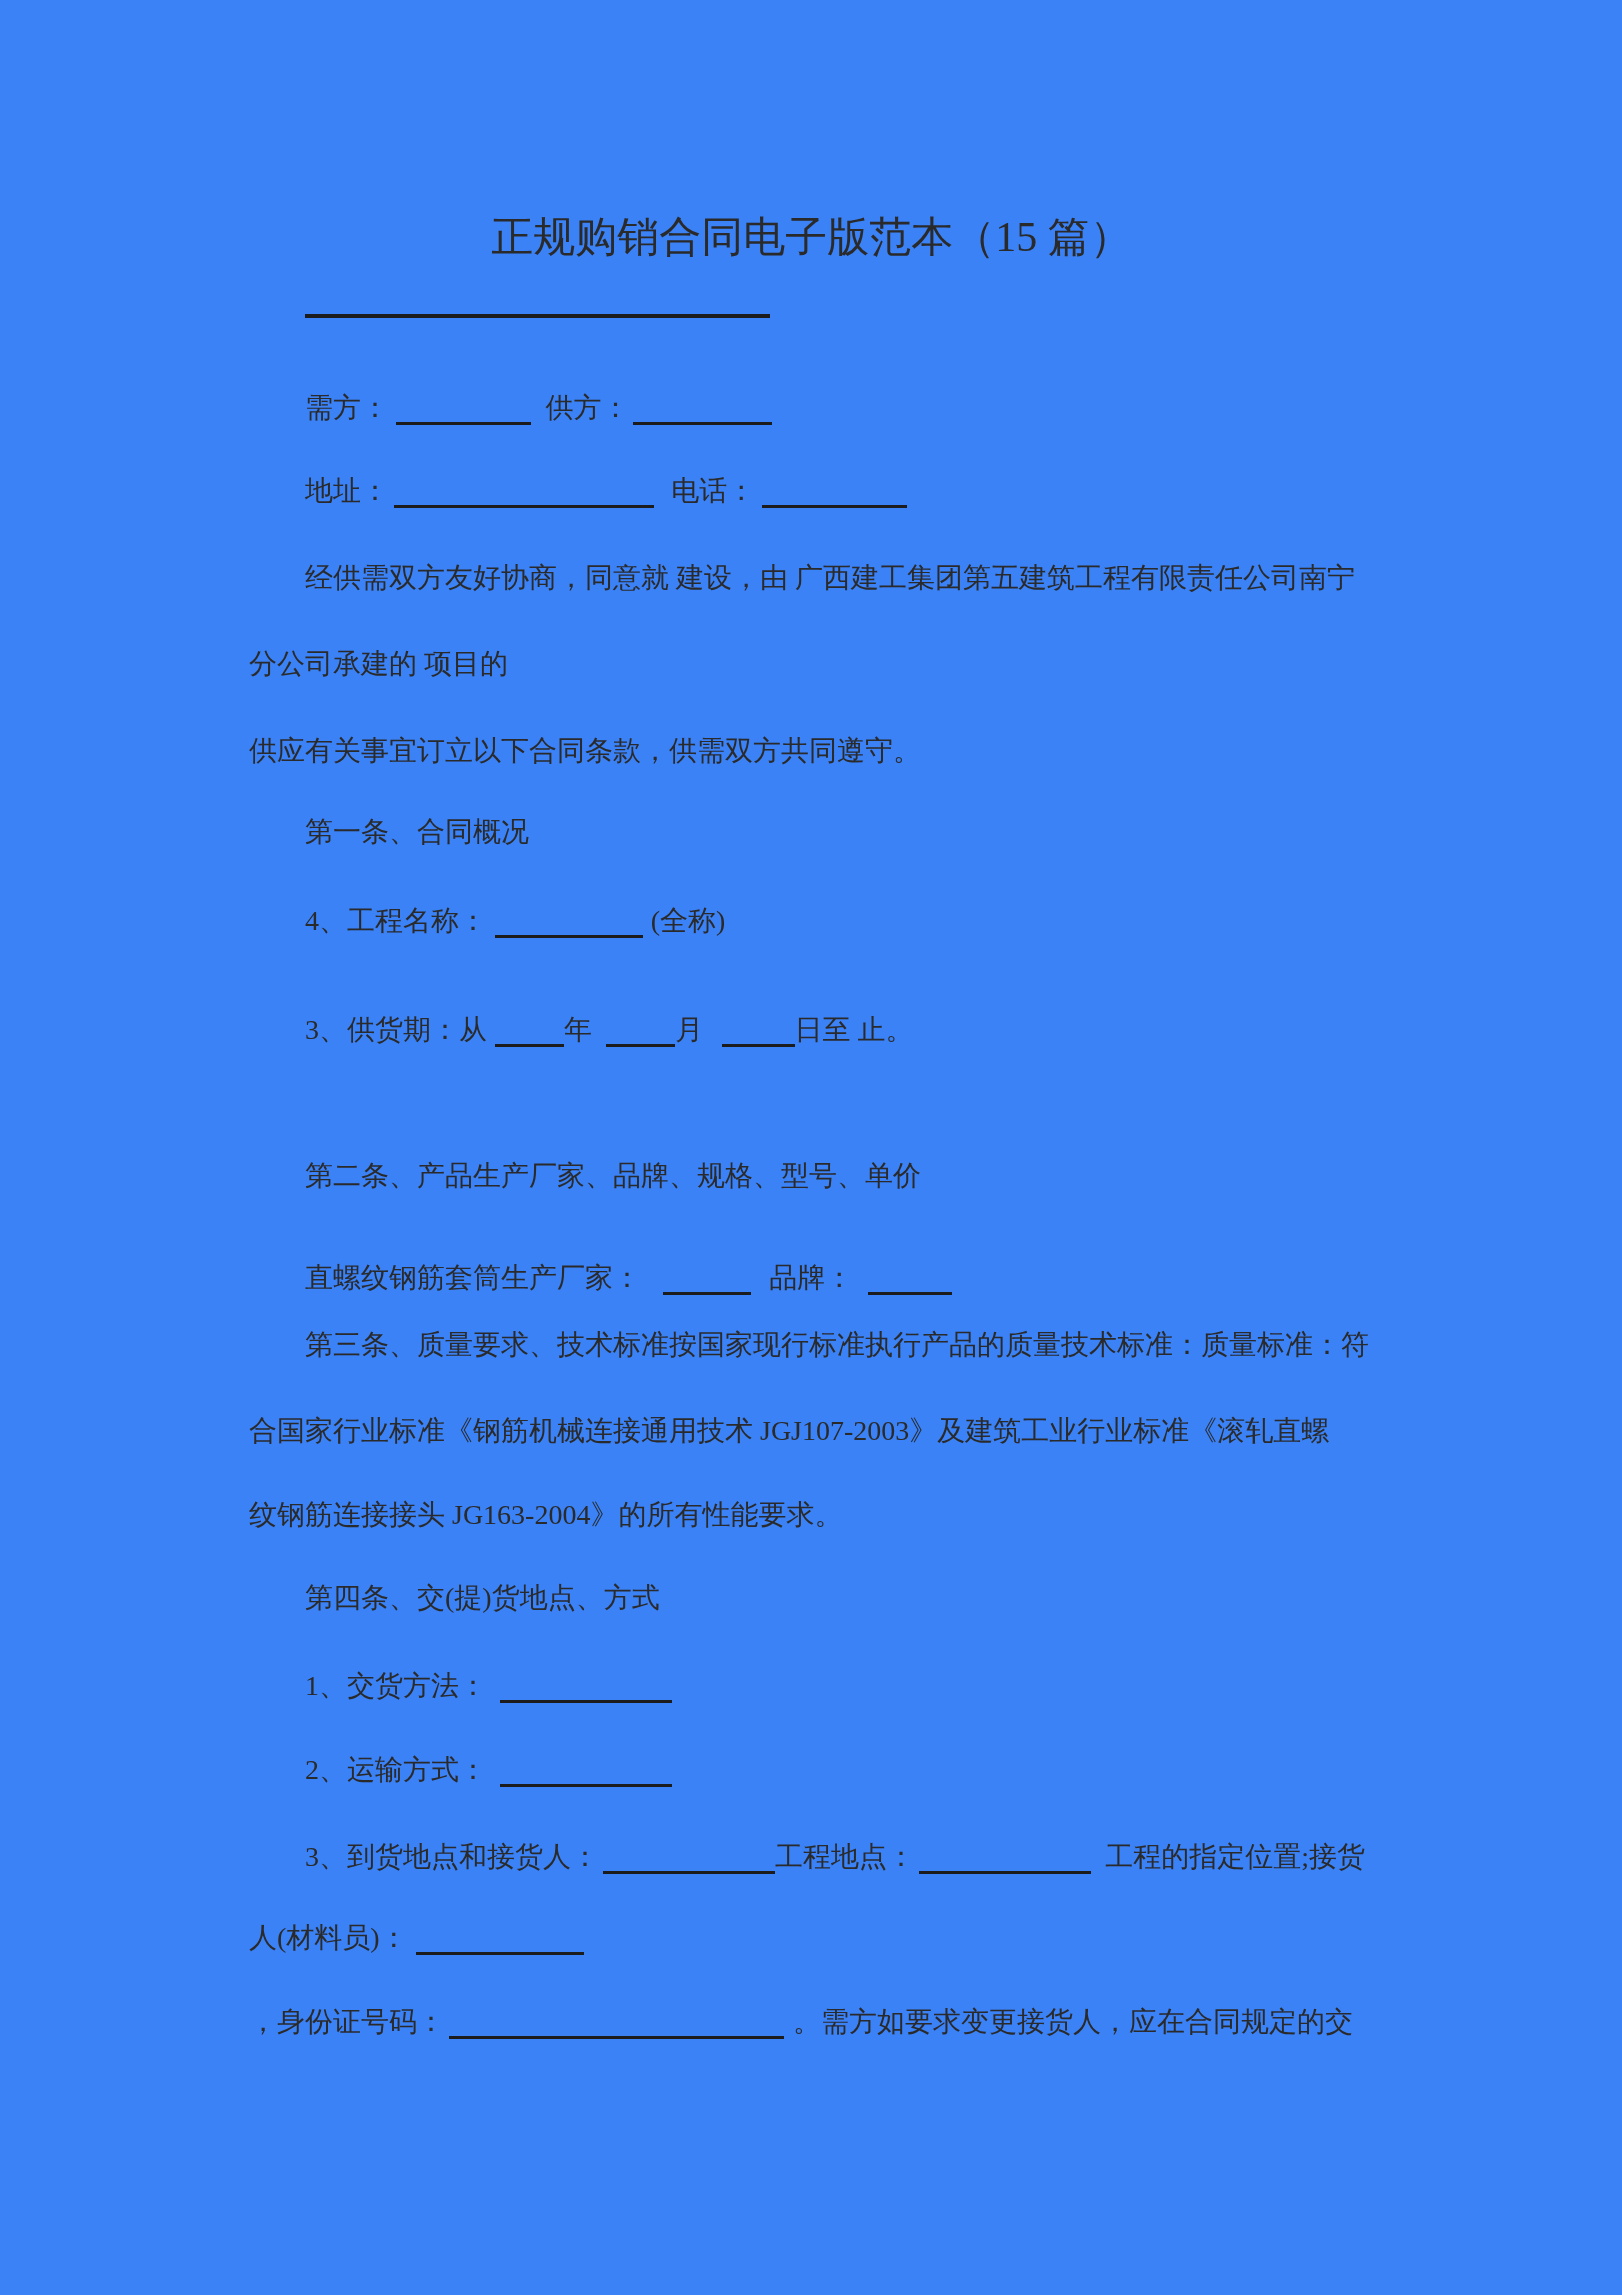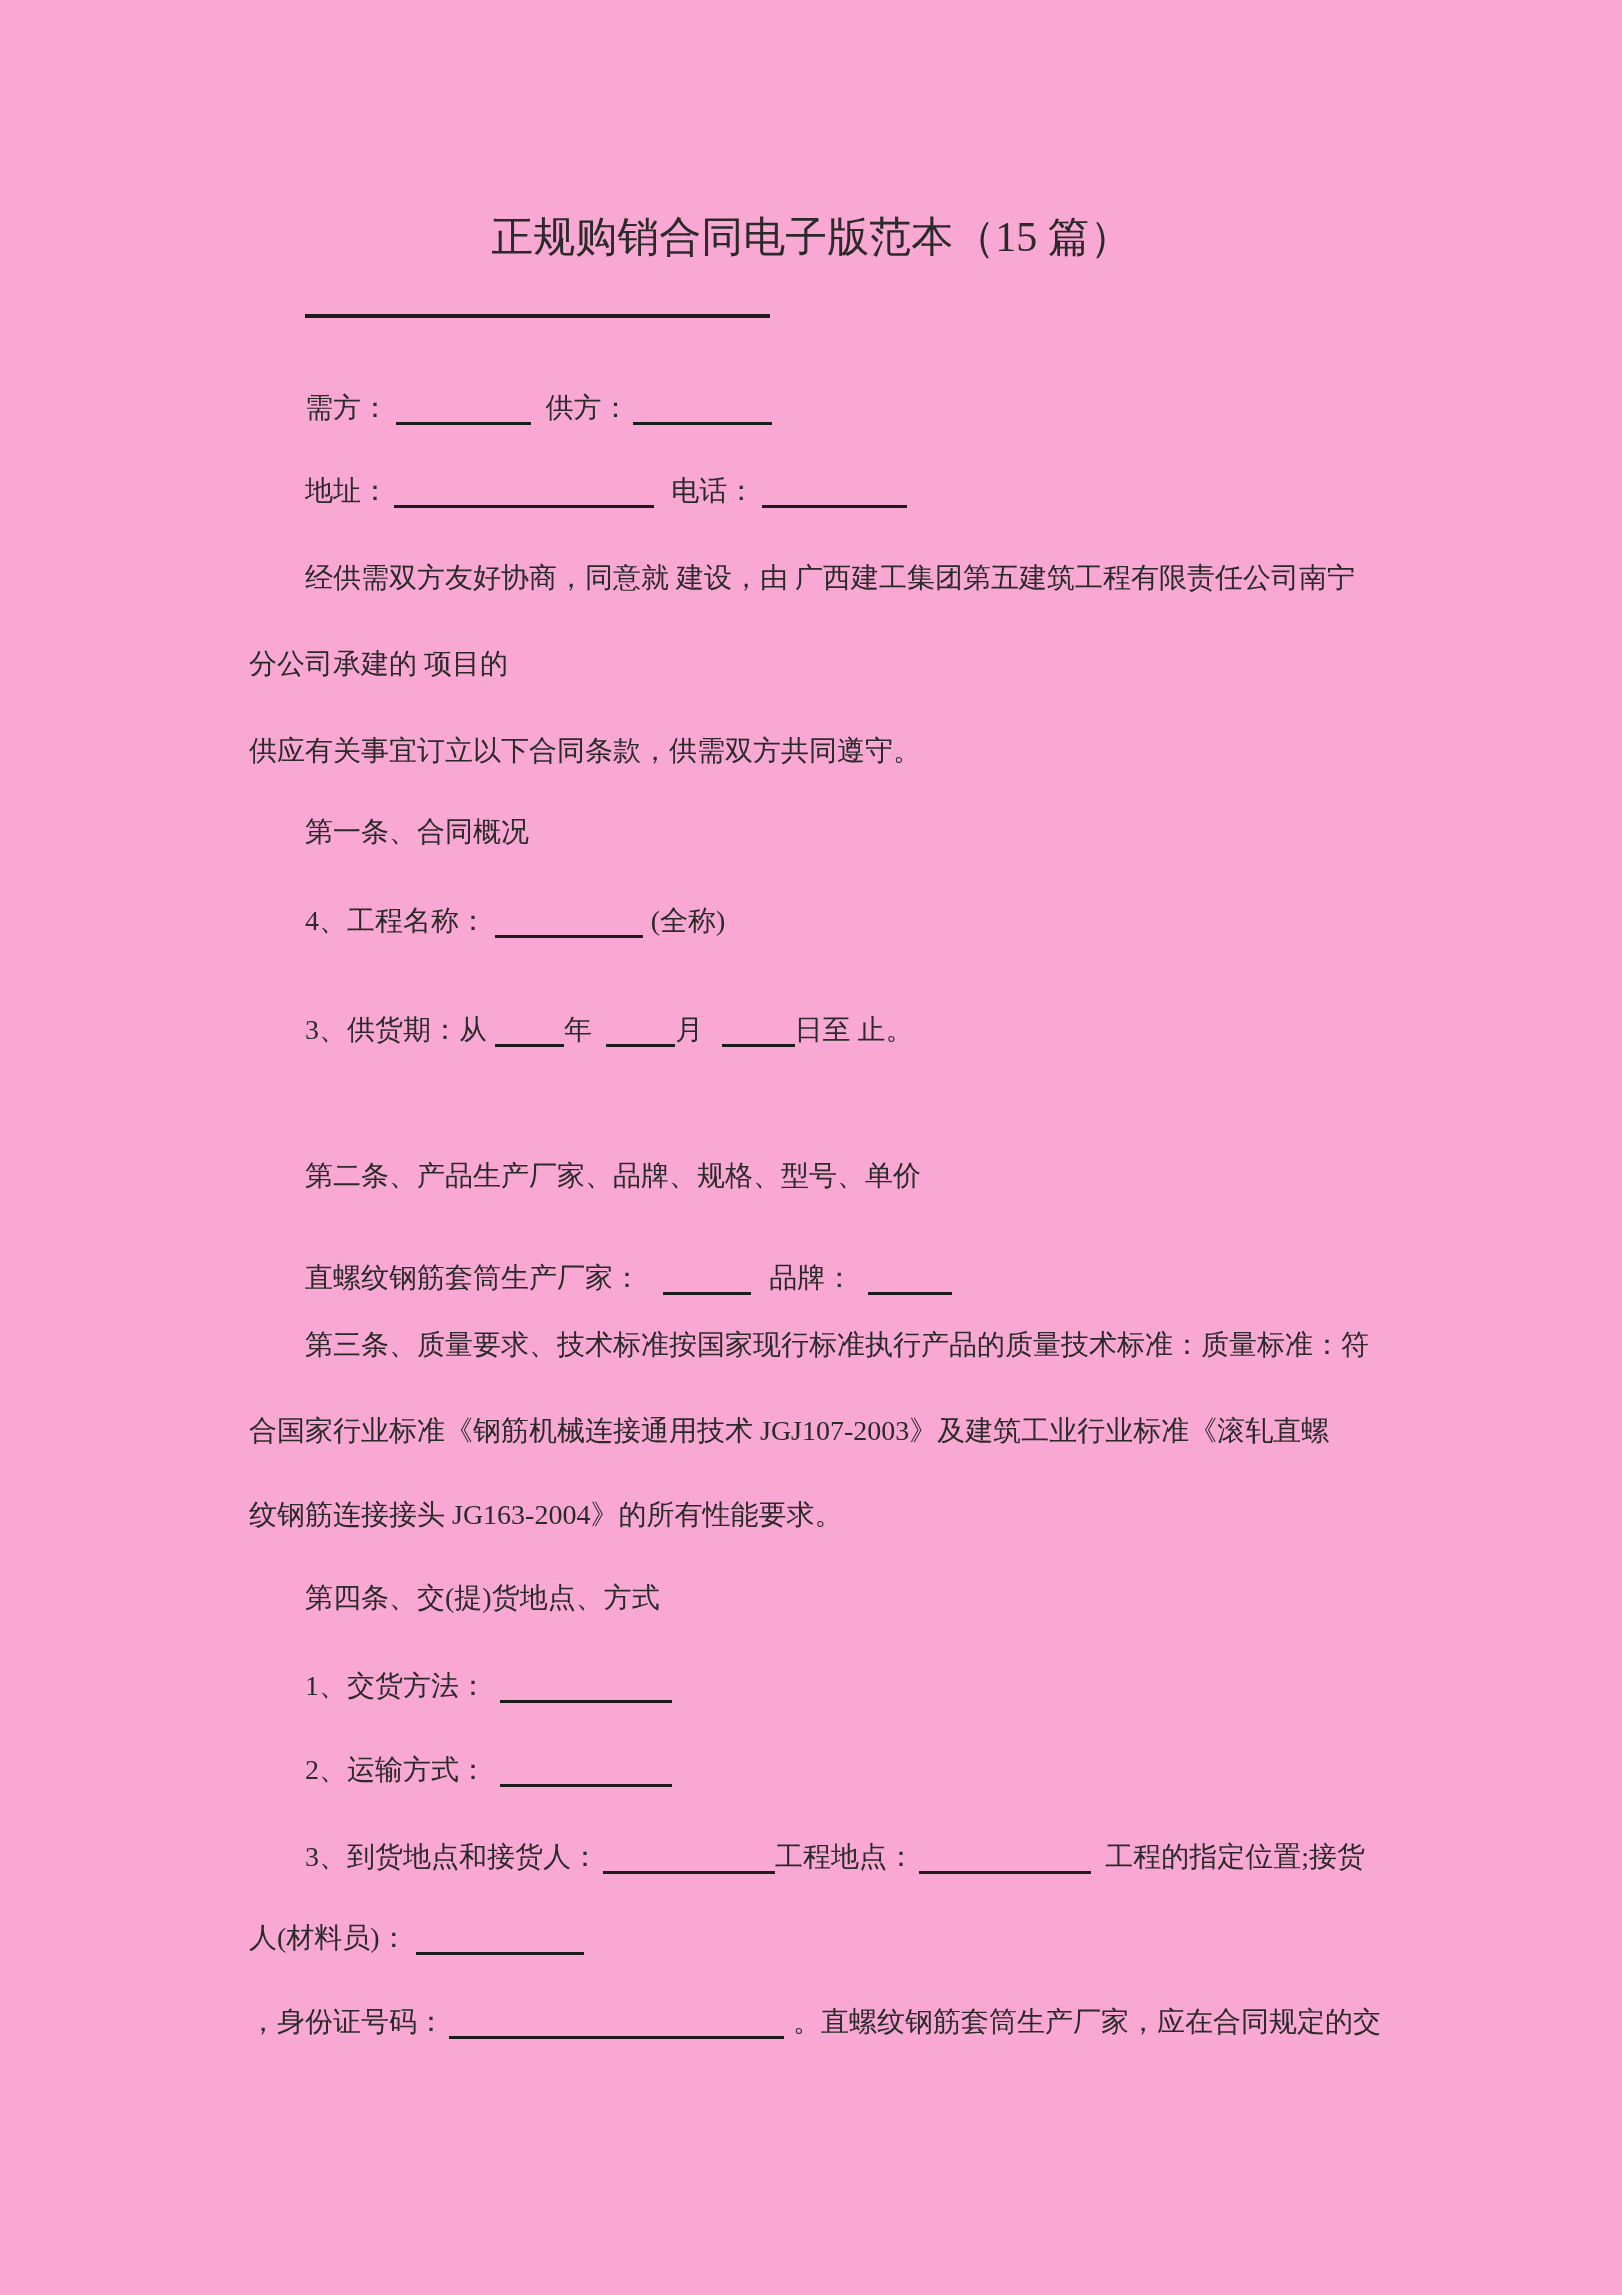--- a/index.html
+++ b/index.html
@@ -10,21 +10,21 @@
   body {
     position: relative;
     width: 1623px;
     height: 2295px;
     font-family: "Liberation Serif", serif;
     color: #2a2a2a;
   }
   .page {
     position: absolute;
     inset: 0;
-    background: #f9a8d4;
+    background: #3b82f6;
   }
   .doc-title {
     position: absolute;
     top: 195px;
     left: 0;
     width: 1623px;
     height: 84px;
     line-height: 84px;
     text-align: center;
     font-size: 42px;
@@ -90,16 +90,16 @@
   <div class="line indent" style="top:1556px">第四条、交(提)货地点、方式</div>
 
   <div class="line indent" style="top:1644px"><span>1、交货方法：</span><span class="bl" style="width:172px;margin-left:13px"></span></div>
 
   <div class="line indent" style="top:1728px"><span>2、运输方式：</span><span class="bl" style="width:172px;margin-left:13px"></span></div>
 
   <div class="line indent" style="top:1815px"><span>3、到货地点和接货人：</span><span class="bl" style="width:172px;margin-left:3.9px"></span><span>工程地点：</span><span class="bl" style="width:172px;margin-left:3.9px"></span><span style="margin-left:14.4px">工程的指定位置;接货</span></div>
 
   <div class="line" style="top:1896px"><span>人(材料员)：</span><span class="bl" style="width:168px;margin-left:7.9px"></span></div>
 
-  <div class="line" style="top:1980px"><span>，身份证号码：</span><span class="bl" style="width:335px;margin-left:3.9px"></span><span style="margin-left:9.2px">。直螺纹钢筋套筒生产厂家，应在合同规定的交</span></div>
+  <div class="line" style="top:1980px"><span>，身份证号码：</span><span class="bl" style="width:335px;margin-left:3.9px"></span><span style="margin-left:9.2px">。需方如要求变更接货人，应在合同规定的交</span></div>
 
 </div>
 
 
 </body></html>

